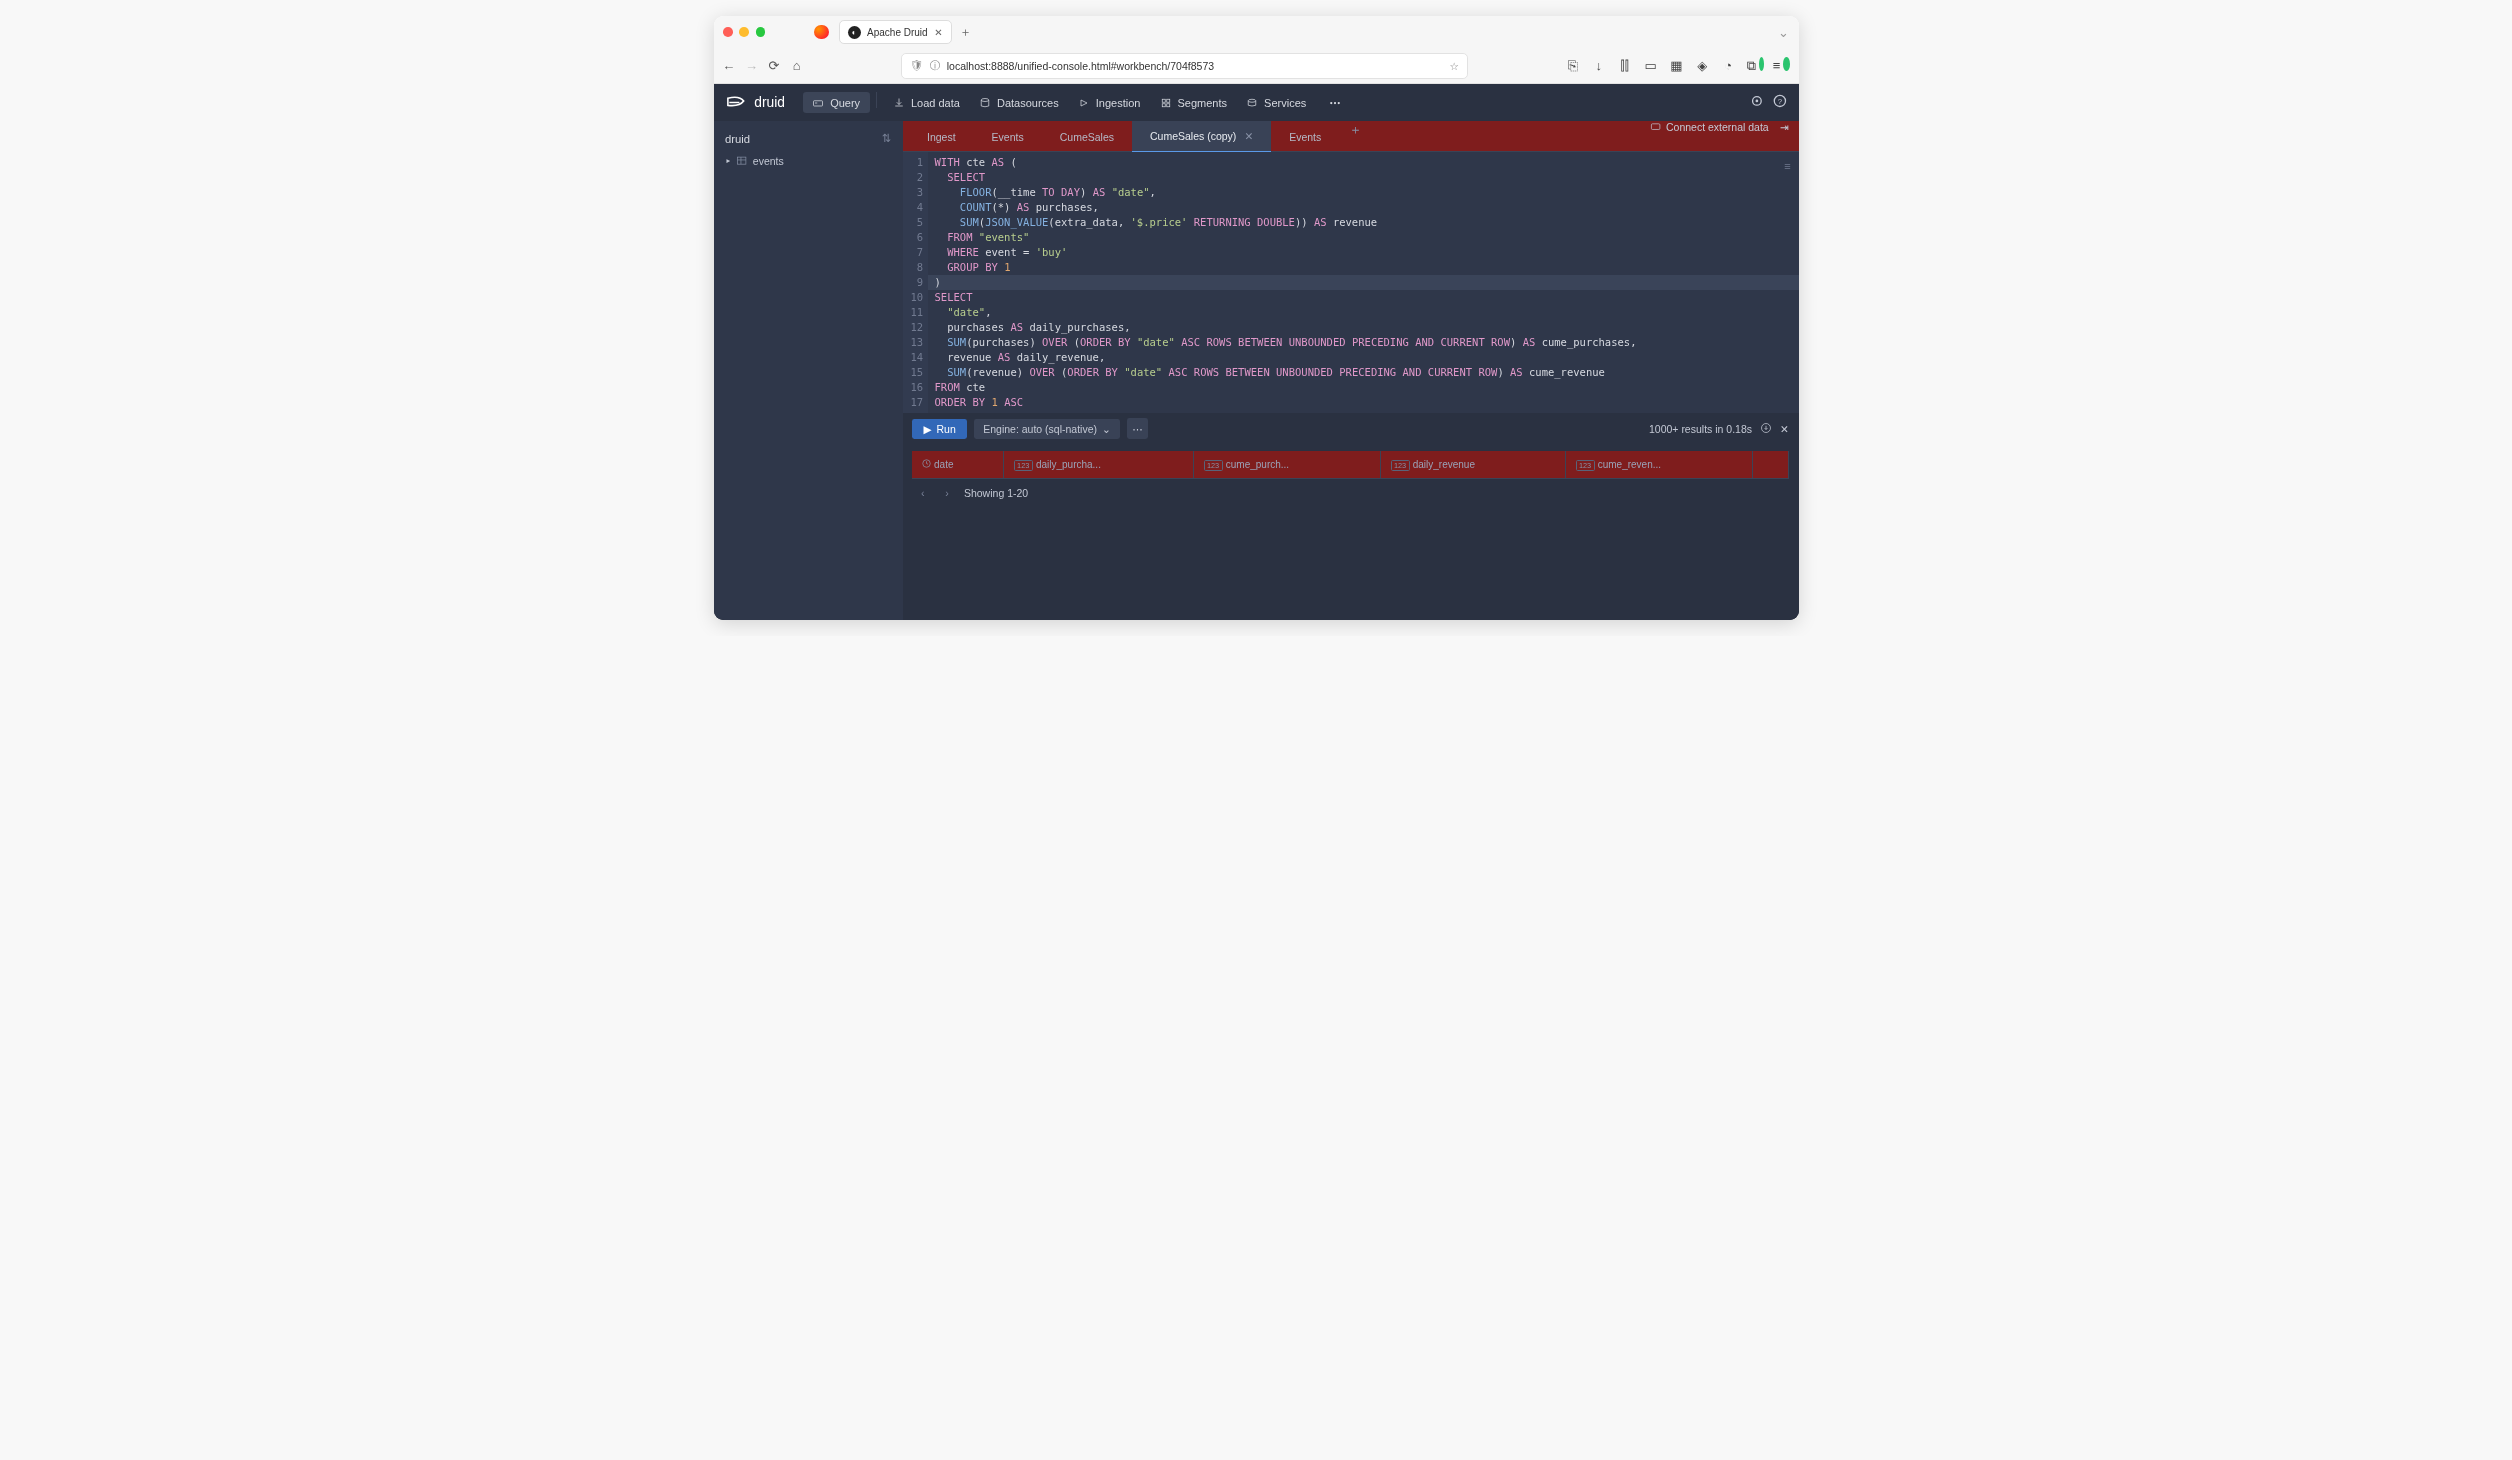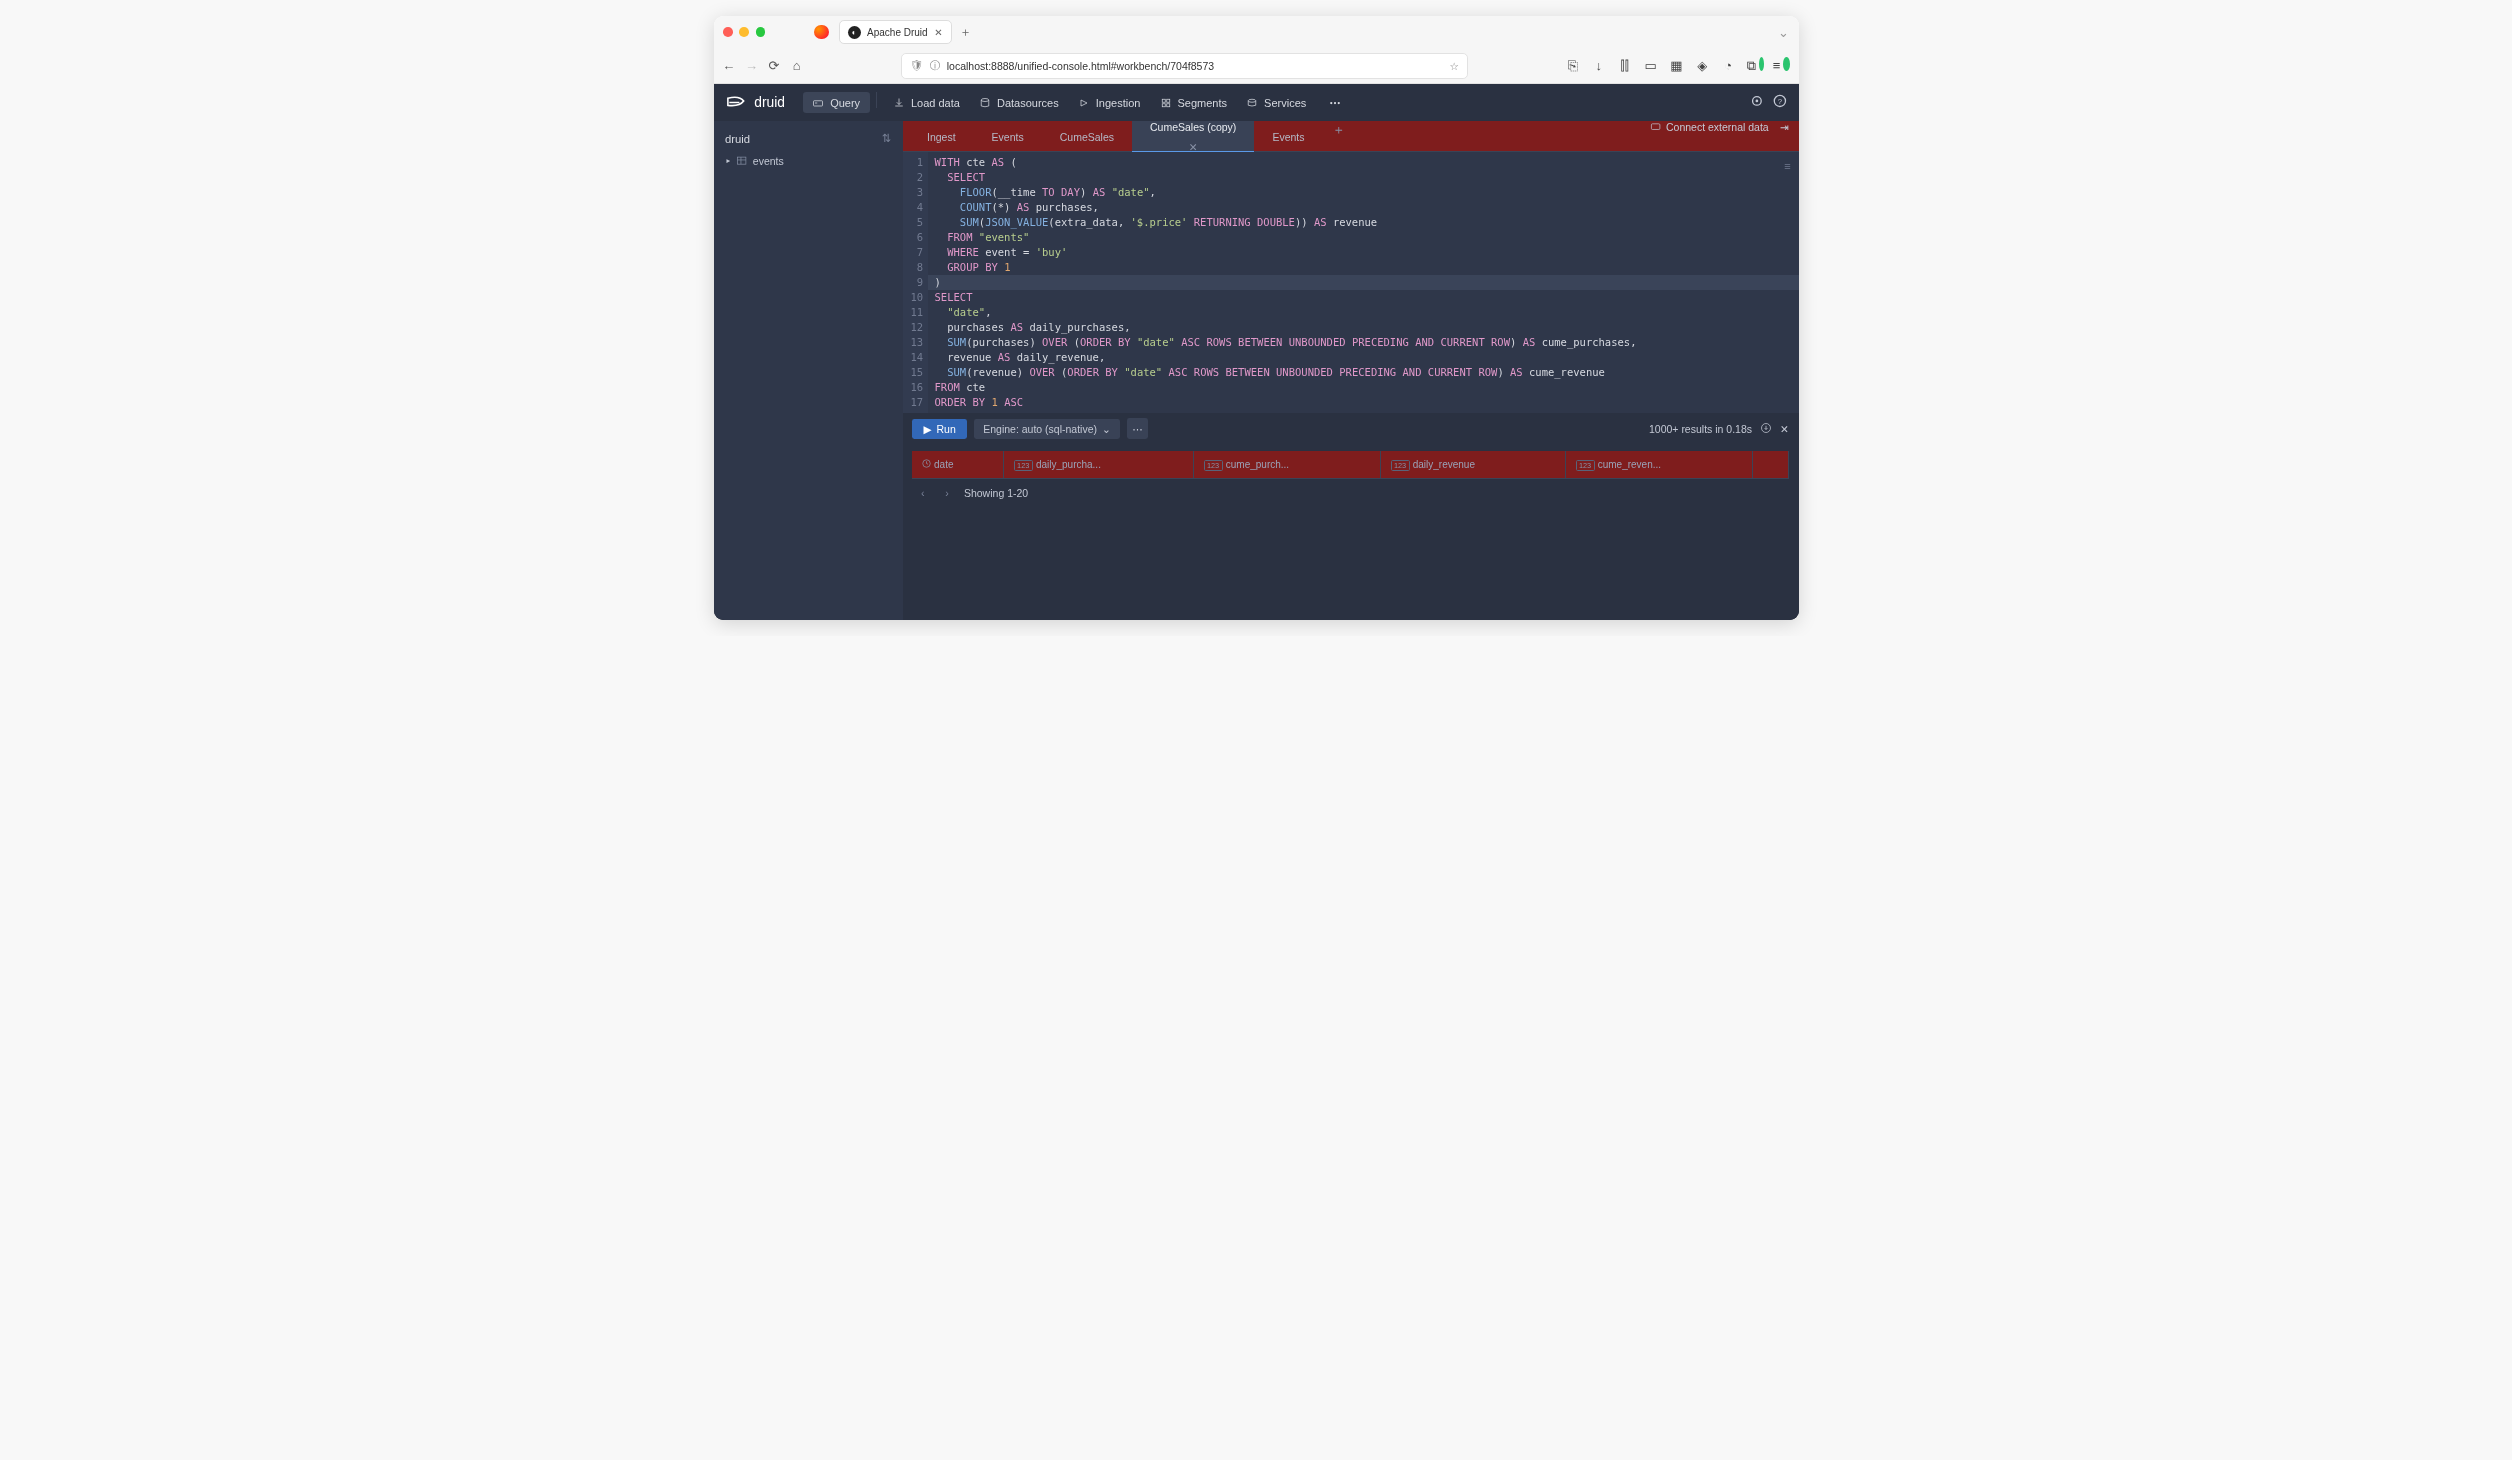--- a/index.html
+++ b/index.html
@@ -40,21 +40,21 @@
 
 .body { display: flex; height: 499px; background: #2a3141; }
 .sidebar { width: 189px; background: #2f374a; padding: 8px 6.5px; }
 .sb-header { display: flex; align-items: center; justify-content: space-between; font-size: 11.3px; color: #d6d9e0; padding: 3.2px 4.9px 6.5px; }
 .schema-item { display: flex; align-items: center; gap: 5.7px; font-size: 10.5px; color: #c3c8d4; padding: 3.2px 6.5px; cursor: pointer; }
 .schema-item .caret { font-size: 7.3px; }
 
 .main { flex: 1; display: flex; flex-direction: column; }
 .tabsrow { display: flex; align-items: flex-start; background: #7f1d1d; padding-left: 6.5px; gap: 0; height: 31px; border-bottom: 0.8px solid #3b4356; }
 .wtab { padding: 0 18px; font-size: 10.5px; color: #b5bac7; cursor: pointer; display: flex; align-items: center; gap: 8px; height: 31px; }
-.wtab.active { background: #394256; border-bottom: 1.6px solid #5a99e8; color: #e8ebf0; flex-direction: column; }
+.wtab.active { background: #394256; border-bottom: 1.6px solid #5a99e8; color: #e8ebf0; }
 .wtab-close { color: #8891a6; cursor: pointer; }
 .tabadd { padding: 0 9.7px; color: #8891a6; font-size: 13px; cursor: pointer; }
 .tabsrow-right { margin-left: auto; display: flex; gap: 11.3px; padding-right: 9.7px; align-items: center; font-size: 10.5px; color: #c3c8d4; }
 
 .editor { background: #2f374a; flex: 0 0 auto; display: flex; font-family: "Menlo","Consolas",monospace; font-size: 10.5px; line-height: 1.42; position: relative; }
 .gutter { background: #323b50; color: #717a90; text-align: right; padding: 3.2px 4.9px 3.2px 8px; user-select: none; }
 .gutter div { height: 15px; }
 .code { flex: 1; padding: 3.2px 0 3.2px 6.5px; white-space: pre; }
 .code .line { height: 15px; }
 .code .line.hl { background: #3a4459; margin-left: -6.5px; padding-left: 6.5px; }

